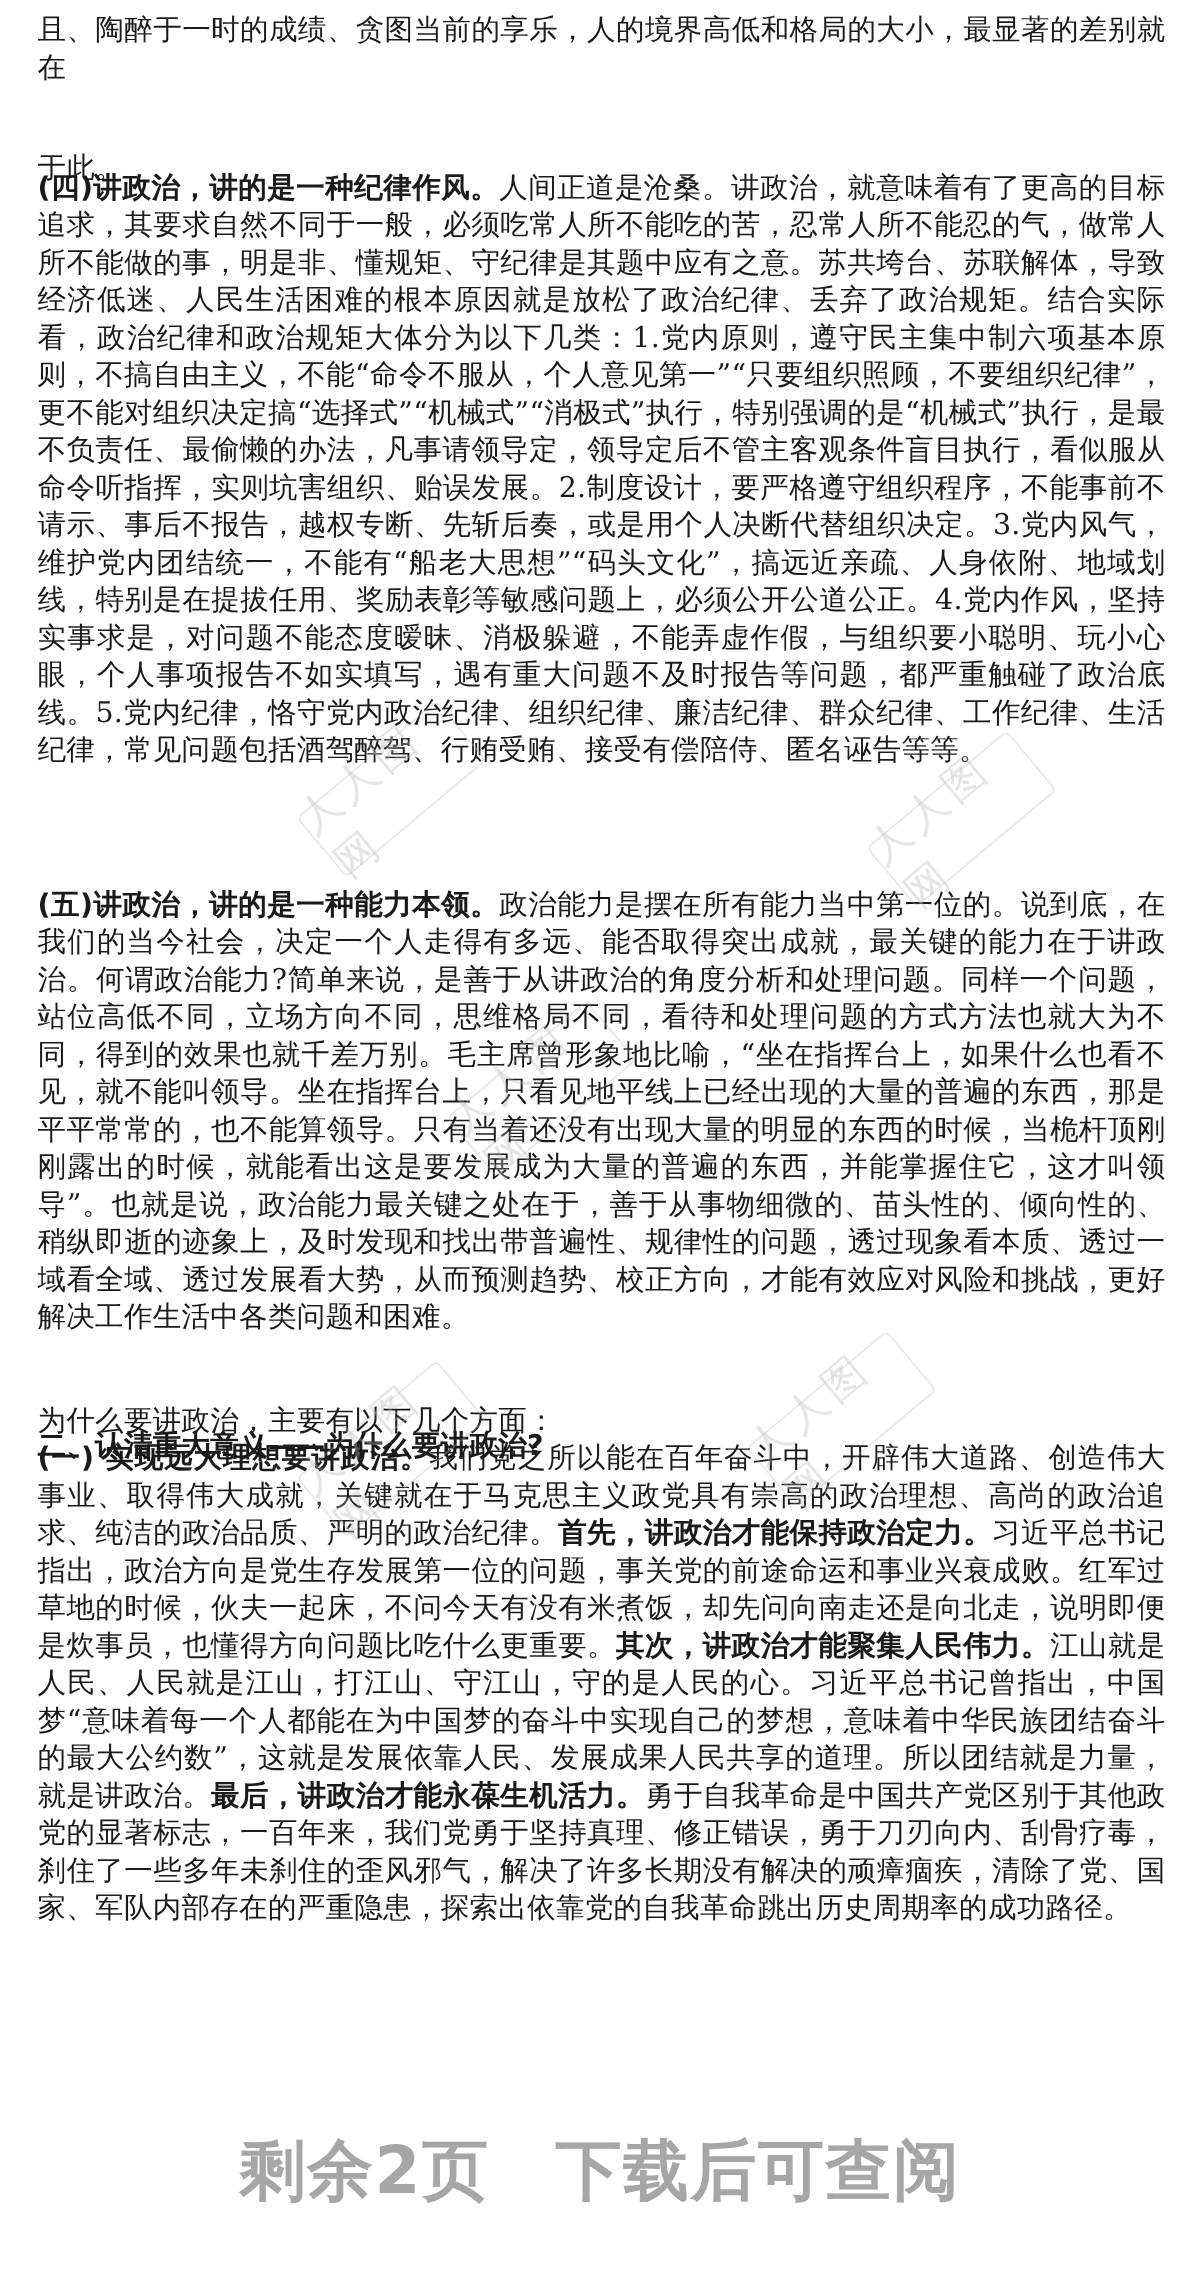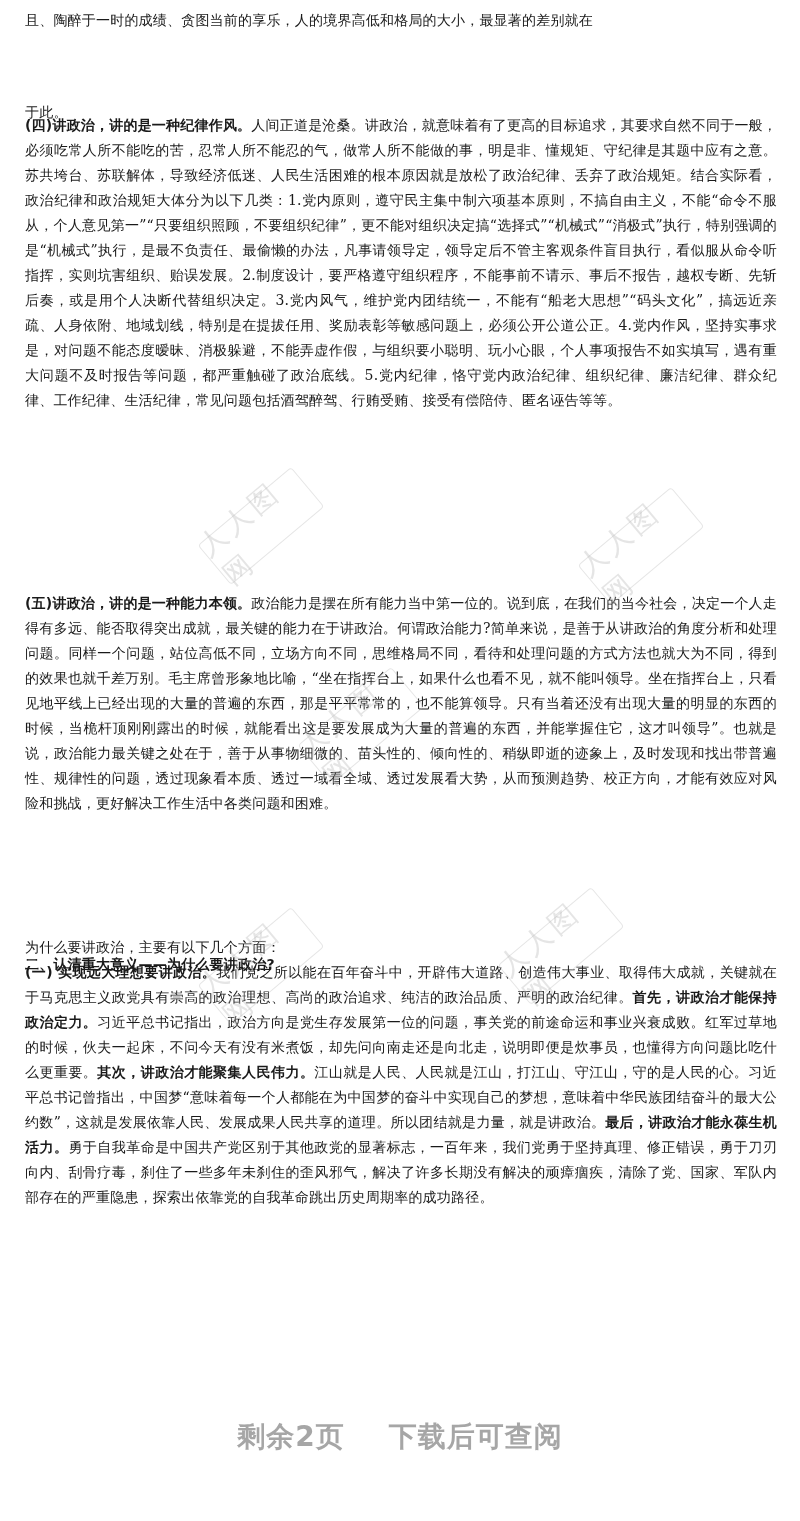--- a/index.html
+++ b/index.html
@@ -1,29 +1,29 @@
 <!DOCTYPE html>
 <html><head>
 <meta charset="utf-8">
 <style>
   html, body { margin:0; padding:0; background:#ffffff; }
   body { width:800px; height:1521px; position:relative; overflow:hidden;
          font-family: "DejaVu Serif", "Liberation Serif", serif; color:#1a1a1a; }
   .page { position:absolute; left:0; top:0; width:800px; height:1521px; }
-  .para { position:absolute; left:25px; width:752px; font-size:14px; line-height:25px;
+  .para { position:absolute; left:25px; width:752px; font-size:19px; line-height:25px;
           letter-spacing:0.2px; text-align:justify; word-break:break-all; margin:0; }
   .b { font-weight:bold; font-family: "DejaVu Sans", "Liberation Sans", sans-serif; }
   .watermark-layer { position:absolute; left:0; top:0; width:800px; height:1521px; pointer-events:none; }
   .wm { position:absolute; width:120px; height:50px; transform:rotate(-40deg);
         border:1.5px solid rgba(180,180,180,0.35); border-radius:4px;
         color:rgba(180,180,180,0.35); font-size:28px; font-family:"DejaVu Sans", sans-serif;
         display:flex; align-items:center; justify-content:center; letter-spacing:4px; }
   .footer { position:absolute; top:1418px; left:0; width:800px; text-align:center;
             font-family:"DejaVu Sans", "Liberation Sans", sans-serif; font-weight:bold;
-            font-size:28px; color:#a6a6a6; letter-spacing:1px; }
+            font-size:44px; color:#a6a6a6; letter-spacing:1px; }
   .footer span { display:inline-block; }
   .footer .gap { width:44px; }
 </style>
 </head>
 <body>
 
 <div class="page">
 
   <p class="para" style="top:8px;">
     <span>且、陶醉于一时的成绩、贪图当前的享乐，人的境界高低和格局的大小，最显著的差别就在</span>

